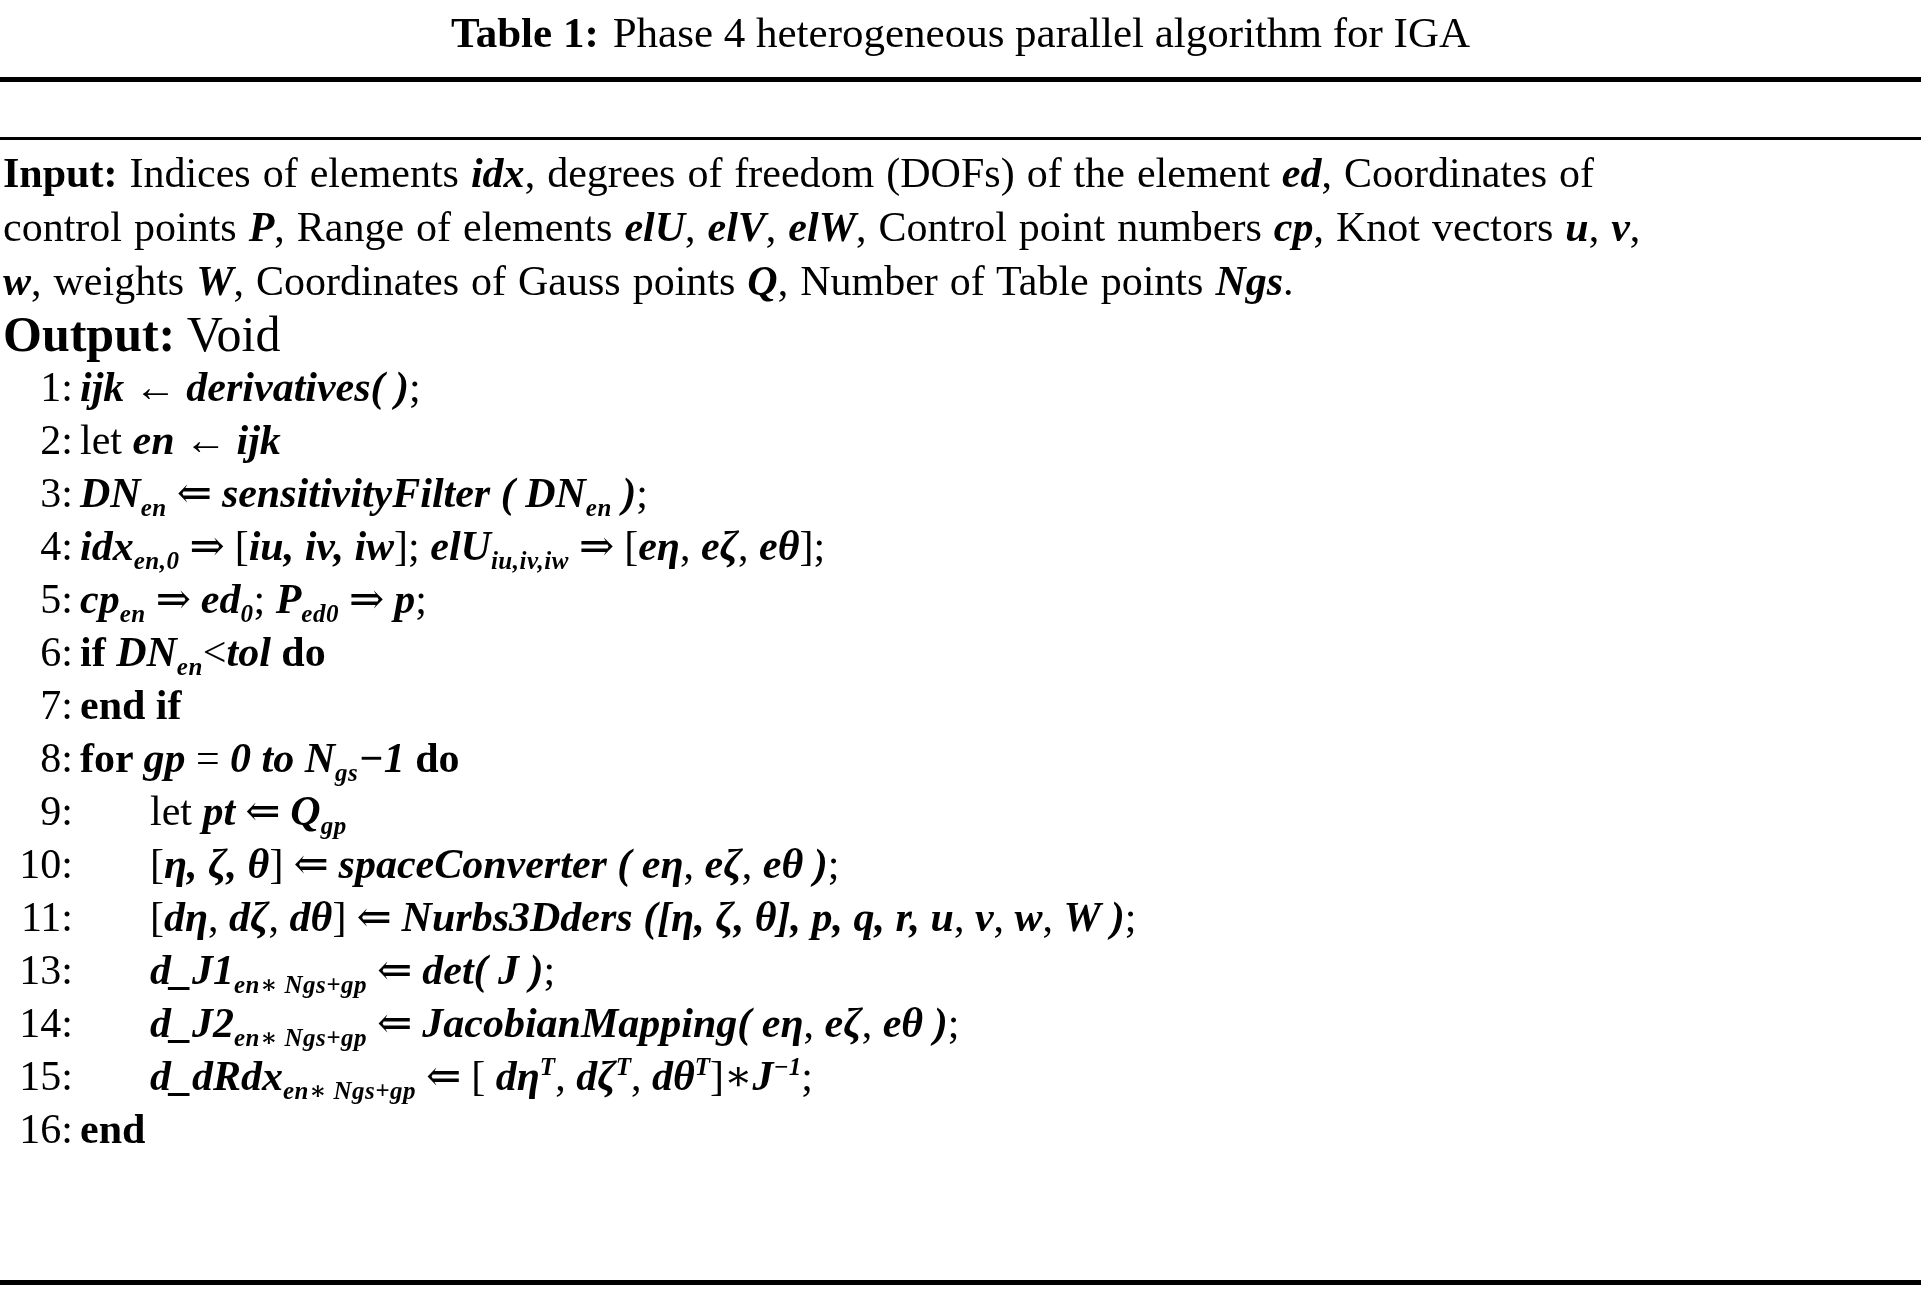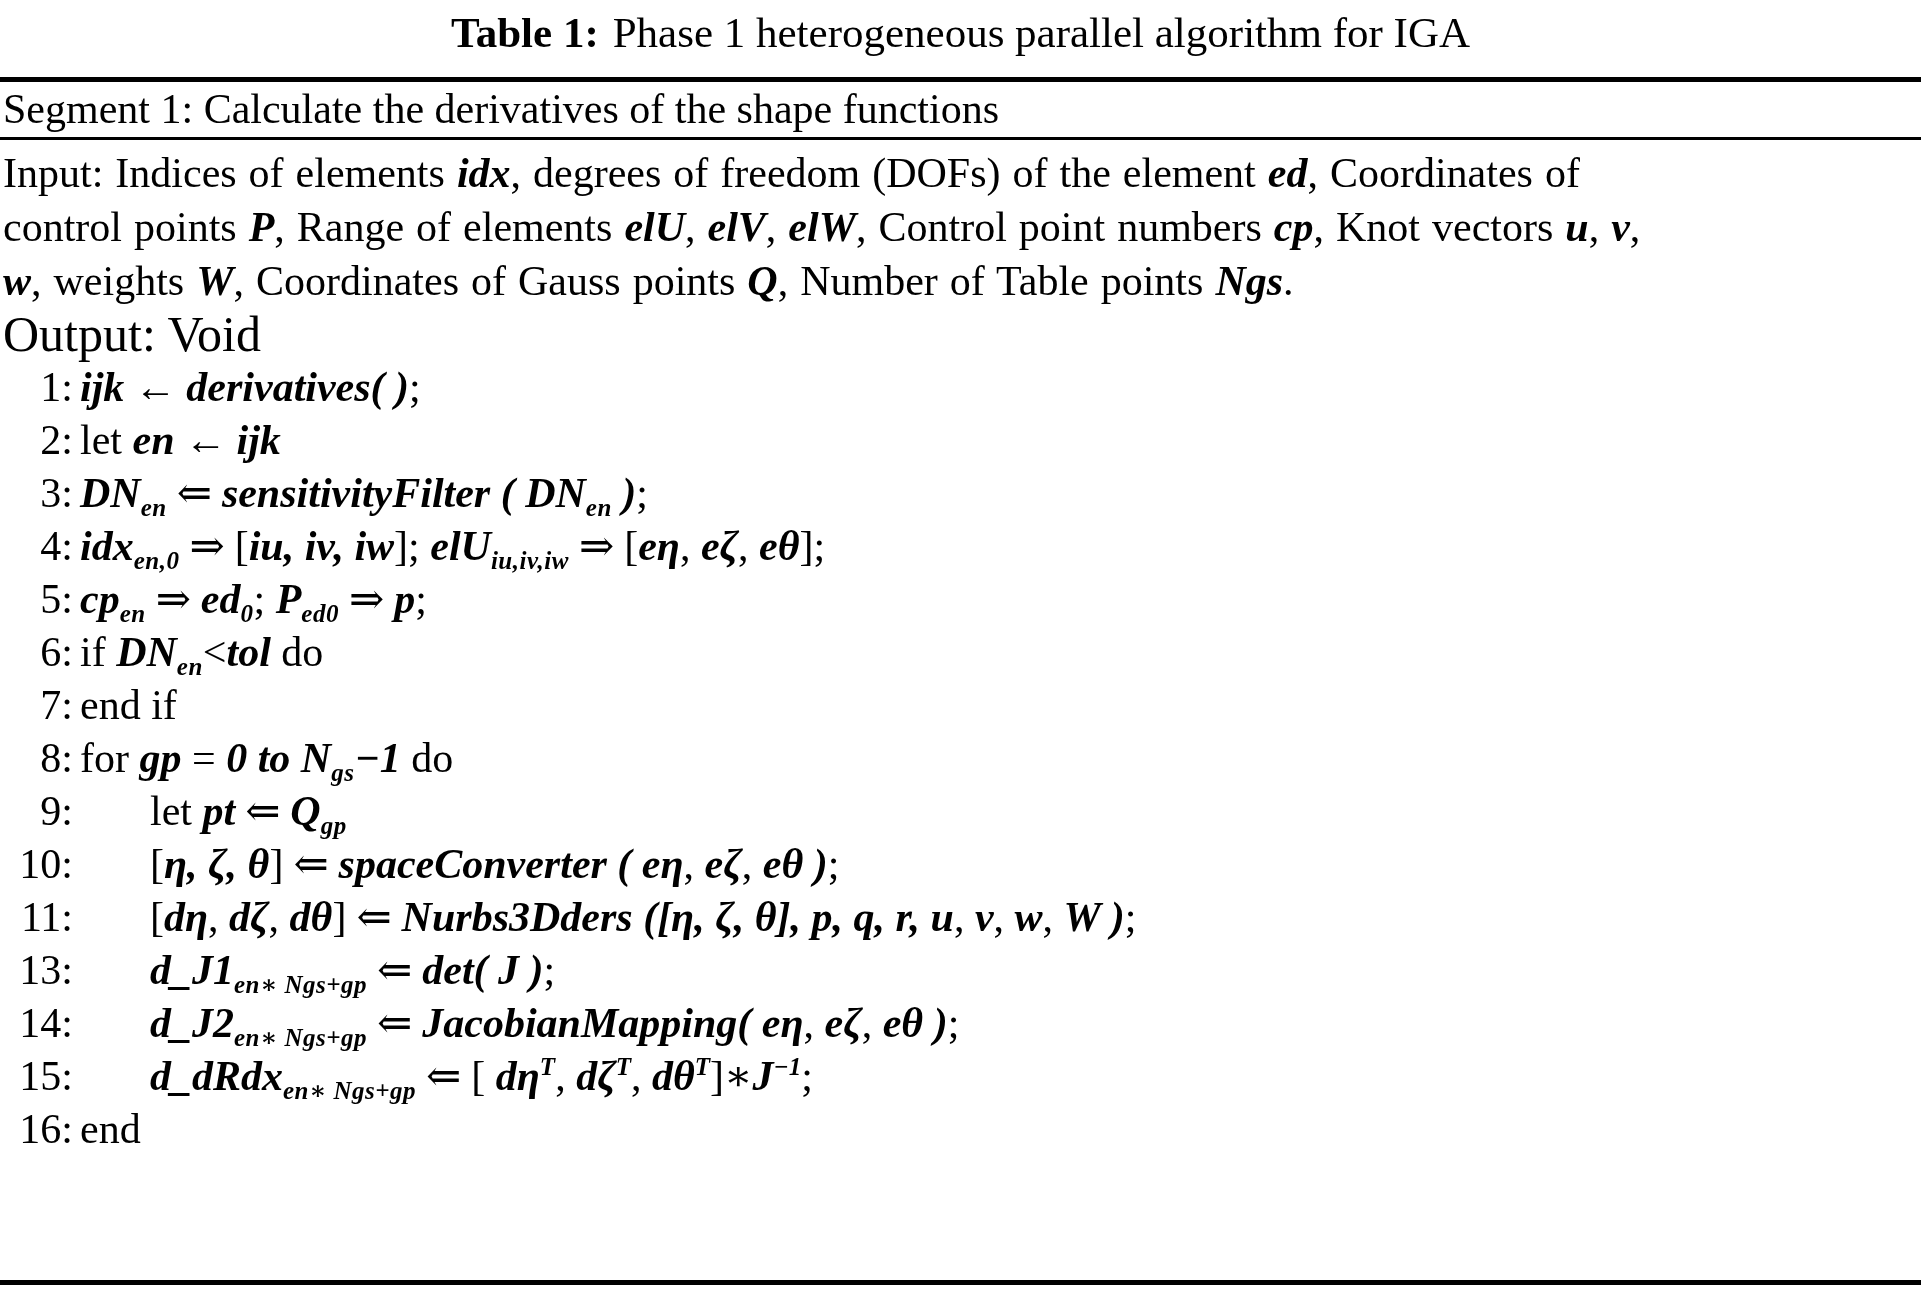--- a/index.html
+++ b/index.html
@@ -33,39 +33,38 @@
   .num {
     flex:0 0 70px; width:70px; text-align:right;
     margin-right:7px; font-style:normal; font-weight:normal;
   }
   .body { flex:1 1 auto; }
   .ind0 { padding-left:0; }
   .ind1 { padding-left:54px; }
   .ind2 { padding-left:70px; }
   
   .sn { font-style:normal; font-weight:normal; }
-  .sb { font-weight:normal; font-style:normal; }
+  .sb { font-weight:bold; font-style:normal; }
   .si { font-style:italic; font-weight:bold; }
   .sbi { font-style:italic; font-weight:bold; }
   .sa { font-style:normal; font-weight:normal; padding:0 10px; }
   .psub { font-size:25px; vertical-align:-9px; line-height:0; letter-spacing:0.5px; }
   .psup { font-size:25px; vertical-align:15px; line-height:0; }
 </style>
 </head>
 <body>
 
 <div class="page">
 
   <div class="caption">
-    <span class="lbl">Table 1:</span><span class="txt">Phase 1 heterogeneous parallel algorithm for IGA</span>
+    <span class="lbl">Table 1:</span><span class="txt">Phase 4 heterogeneous parallel algorithm for IGA</span>
   </div>
 
   <div class="rule rule-top"></div>
 
-  <div class="segment-hdr">Segment 1: Calculate the derivatives of the shape functions</div>
 
   <div class="rule rule-mid"></div>
 
   <div class="content">
     <div id="input-block">
         <div class="io-line"><span class="sb">Input:</span><span class="sn"> Indices of elements </span><span class="sbi">idx</span><span class="sn">, degrees of freedom (DOFs) of the element </span><span class="sbi">ed</span><span class="sn">, Coordinates of</span></div>
         <div class="io-line"><span class="sn">control points </span><span class="sbi">P</span><span class="sn">, Range of elements </span><span class="sbi">elU</span><span class="sn">, </span><span class="sbi">elV</span><span class="sn">, </span><span class="sbi">elW</span><span class="sn">, Control point numbers </span><span class="sbi">cp</span><span class="sn">, Knot vectors </span><span class="sbi">u</span><span class="sn">, </span><span class="sbi">v</span><span class="sn">,</span></div>
         <div class="io-line"><span class="sbi">w</span><span class="sn">, weights </span><span class="sbi">W</span><span class="sn">, Coordinates of Gauss points </span><span class="sbi">Q</span><span class="sn">, Number of Table points </span><span class="si">Ngs</span><span class="sn">.</span></div>
       </div>
     <div id="output-row" class="out-line"><span class="sb">Output:</span><span class="sn"> Void</span></div>

